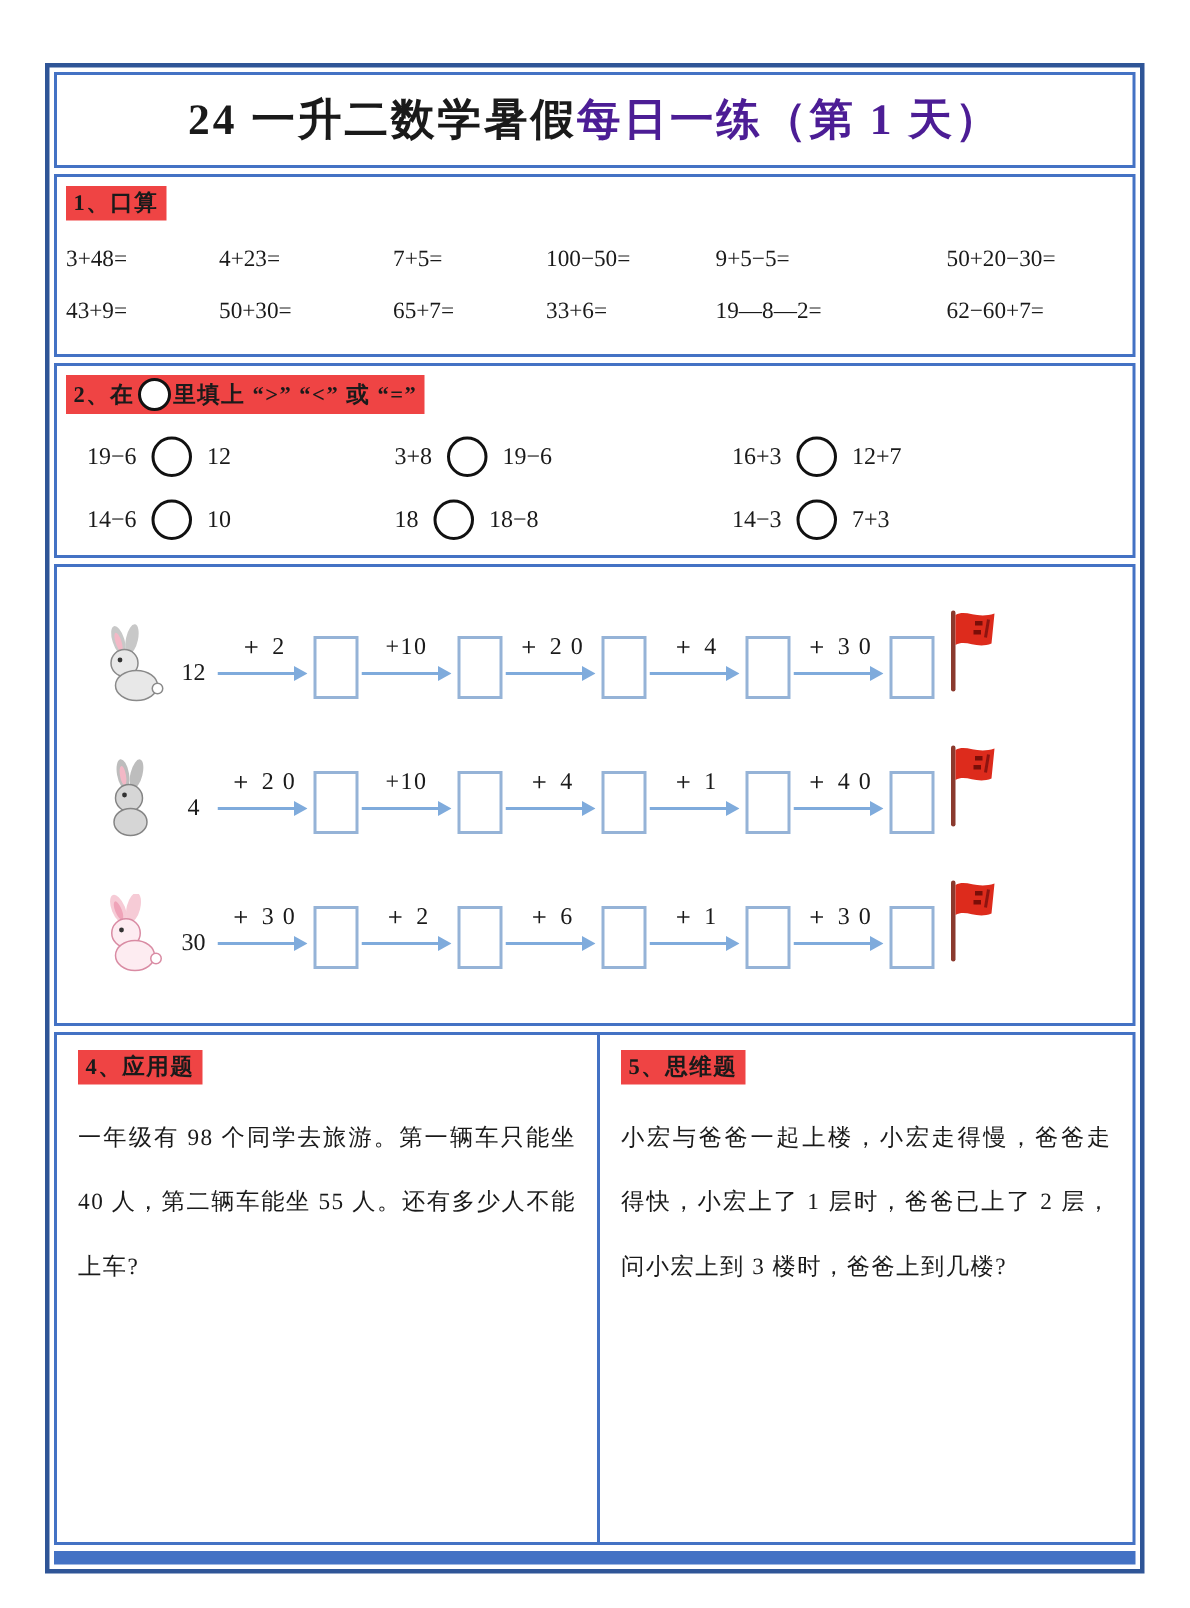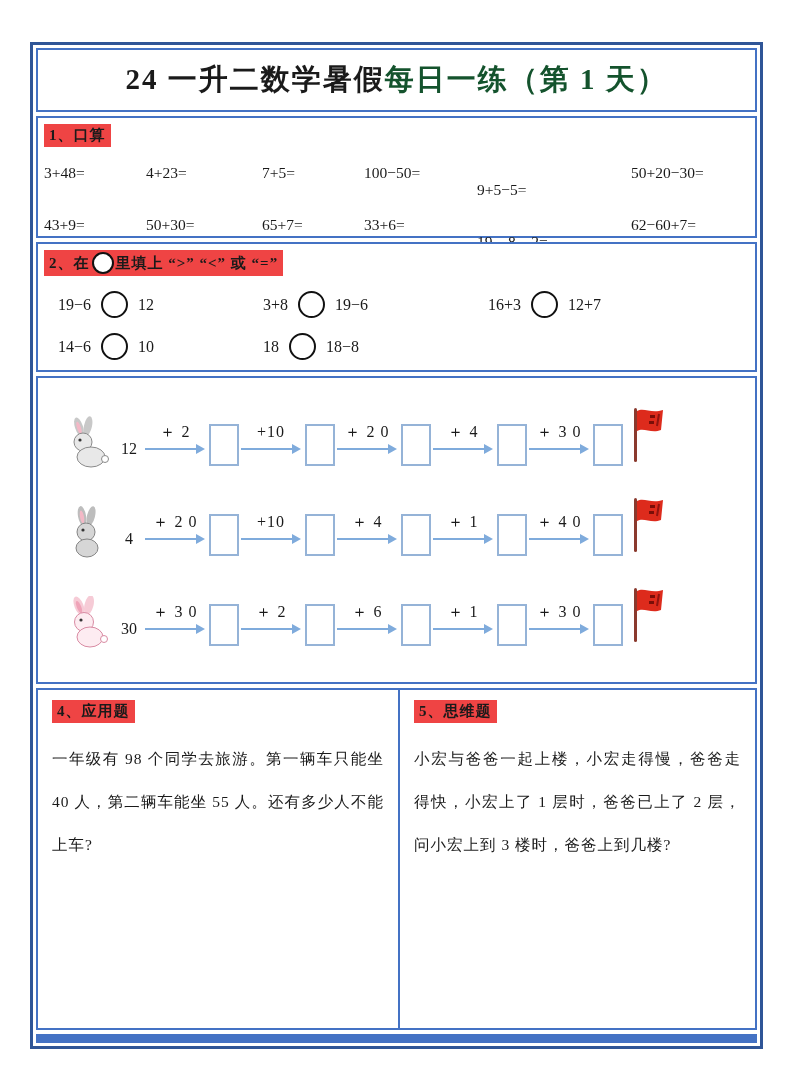--- a/index.html
+++ b/index.html
@@ -5,33 +5,33 @@
   * { margin:0; padding:0; box-sizing:border-box; }
   html,body { width:793px; height:1072px; background:#ffffff;
     font-family:"Liberation Serif", serif; color:#1a1a1a; }
   .sheet { position:absolute; left:30px; top:42px; width:733px; height:1007px;
     border:3px solid #2F5597; background:#fff; display:flex; flex-direction:column; padding:1px; }
   .box { border:2px solid #4472C4; margin:2px; background:#fff; }
 
   
   .title-box { height:64px; display:flex; align-items:center; justify-content:center; }
   .title { font-size:29px; font-weight:bold; letter-spacing:2px; white-space:nowrap; }
-  .title .red { color:#14532d; }
+  .title .red { color:#4c1d95; }
 
   
   .sec-label { display:inline-block; background:#ef4444; font-weight:bold;
     font-size:15px; padding:2px 5px; letter-spacing:1px; }
   .label-line { padding:6px 6px 0 6px; }
 
   
   .s1 { height:122px; }
   .s1-row { display:flex; padding-left:6px; margin-top:17px; font-size:15.5px; }
   .s1-row span { display:inline-block; }
   .s1c0{width:102px;} .s1c1{width:116px;} .s1c2{width:102px;}
-  .s1c3{width:113px;} .s1c4{width:154px;margin-top:17px;} .s1c5{flex:1;}
+  .s1c3{width:113px;} .s1c4{width:154px;} .s1c5{flex:1;}
 
   
   .s2 { height:130px; }
   .s2 .label-circle { display:inline-block; width:22px; height:22px; border:2px solid #111;
     border-radius:50%; background:#fff; vertical-align:-6px; margin:0 2px; }
   .s2-row { display:flex; padding-left:20px; margin-top:15px; align-items:center; }
   .cmp { display:flex; align-items:center; gap:10px; font-size:16px; }
   .cmp-c1{width:205px;} .cmp-c2{width:225px;} .cmp-c3{flex:1;}
   .circle { width:27px; height:27px; border:2px solid #111; border-radius:50%; background:#fff; flex:0 0 auto; }
 
@@ -109,20 +109,25 @@
     <div class="s2-row">
       <div class="cmp cmp-c1">
         <span>14−6</span>
         <span class="circle"></span>
         <span>10</span>
       </div>
       <div class="cmp cmp-c2">
         <span>18</span>
         <span class="circle"></span>
         <span>18−8</span>
+      </div>
+      <div class="cmp cmp-c3">
+        <span>14−3</span>
+        <span class="circle"></span>
+        <span>7+3</span>
       </div>
     </div>
   </div>
 
   <div class="box s3">
 
     <div class="race-row">
       <span class="bunny">
         <svg width="46" height="52" viewBox="0 0 46 52">
           <ellipse cx="15" cy="11" rx="4" ry="10" fill="#C8C8C8" transform="rotate(-18 15 11)"></ellipse>

